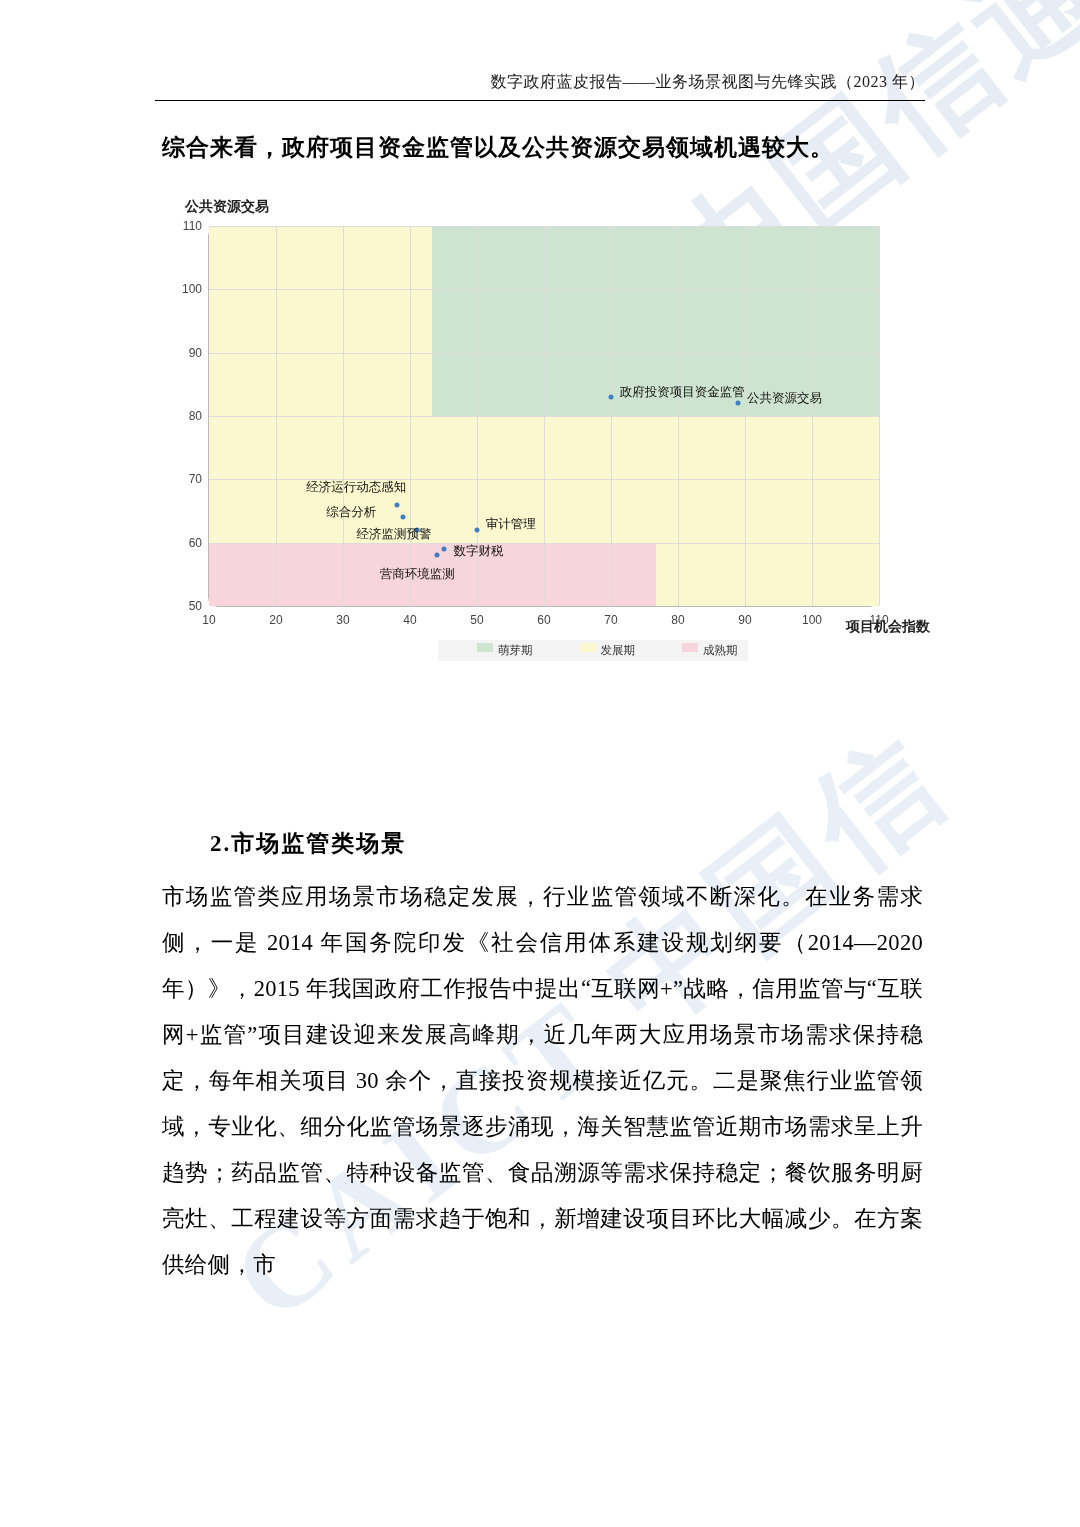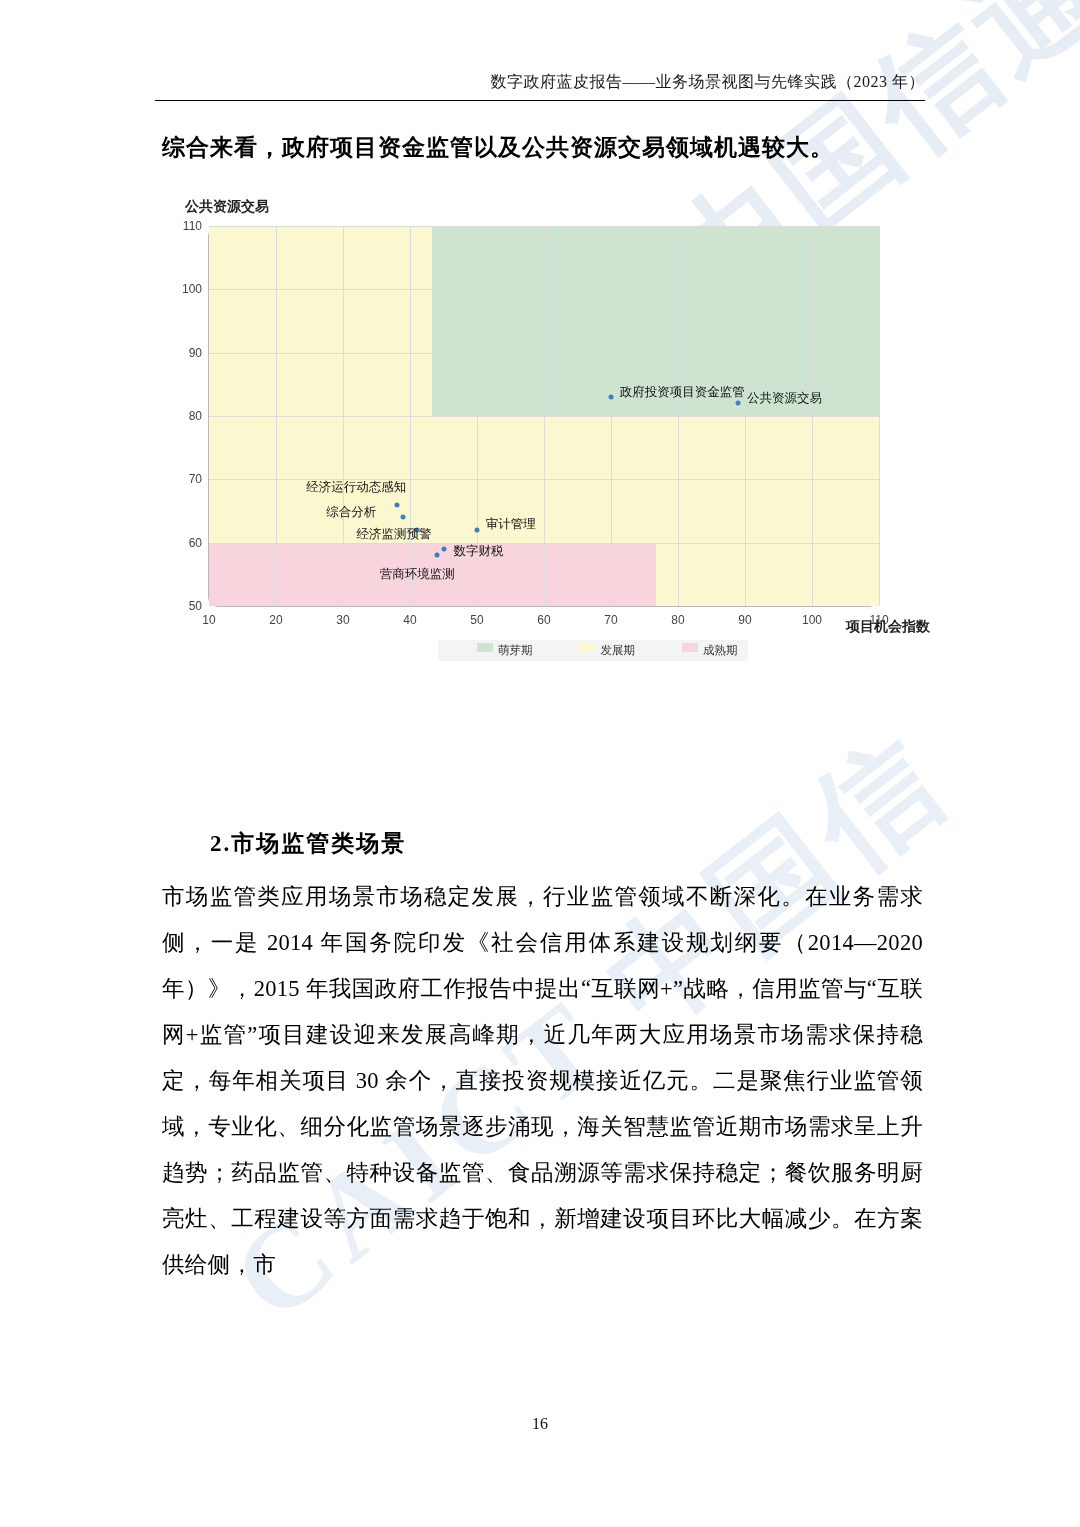--- a/index.html
+++ b/index.html
@@ -362,14 +362,13 @@
     </div>
   </div>
 
 
   <div class="sec-title">2.市场监管类场景</div>
 
   <div class="body">
     <p>市场监管类应用场景市场稳定发展，行业监管领域不断深化。在业务需求侧，一是 2014 年国务院印发《社会信用体系建设规划纲要（2014—2020 年）》，2015 年我国政府工作报告中提出“互联网+”战略，信用监管与“互联网+监管”项目建设迎来发展高峰期，近几年两大应用场景市场需求保持稳定，每年相关项目 30 余个，直接投资规模接近亿元。二是聚焦行业监管领域，专业化、细分化监管场景逐步涌现，海关智慧监管近期市场需求呈上升趋势；药品监管、特种设备监管、食品溯源等需求保持稳定；餐饮服务明厨亮灶、工程建设等方面需求趋于饱和，新增建设项目环比大幅减少。在方案供给侧，市</p>
   </div>
 
-  <div class="page-num">16</div>
 </div>
 
 </body></html>

